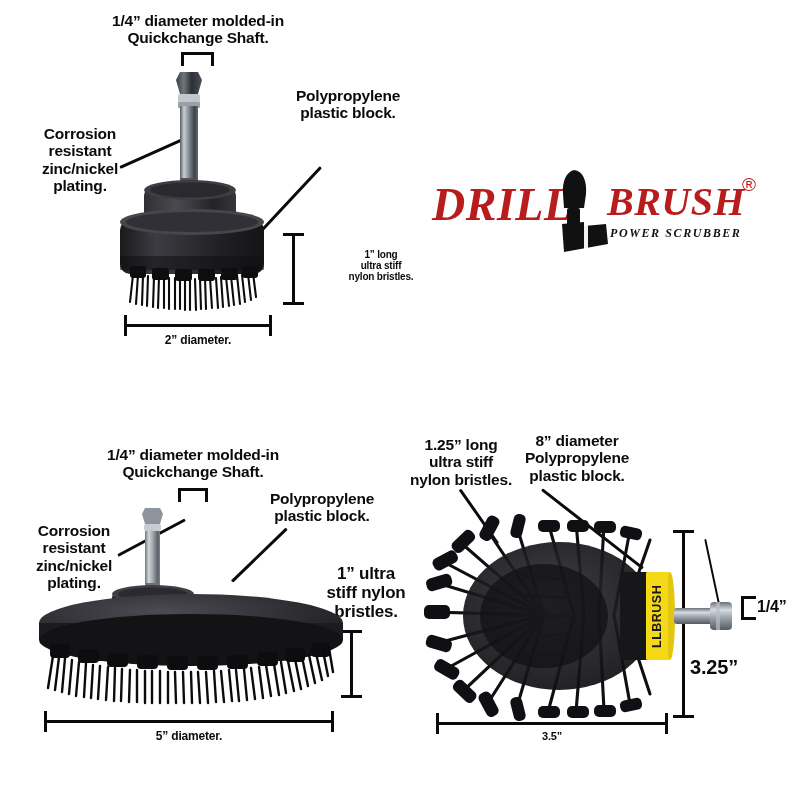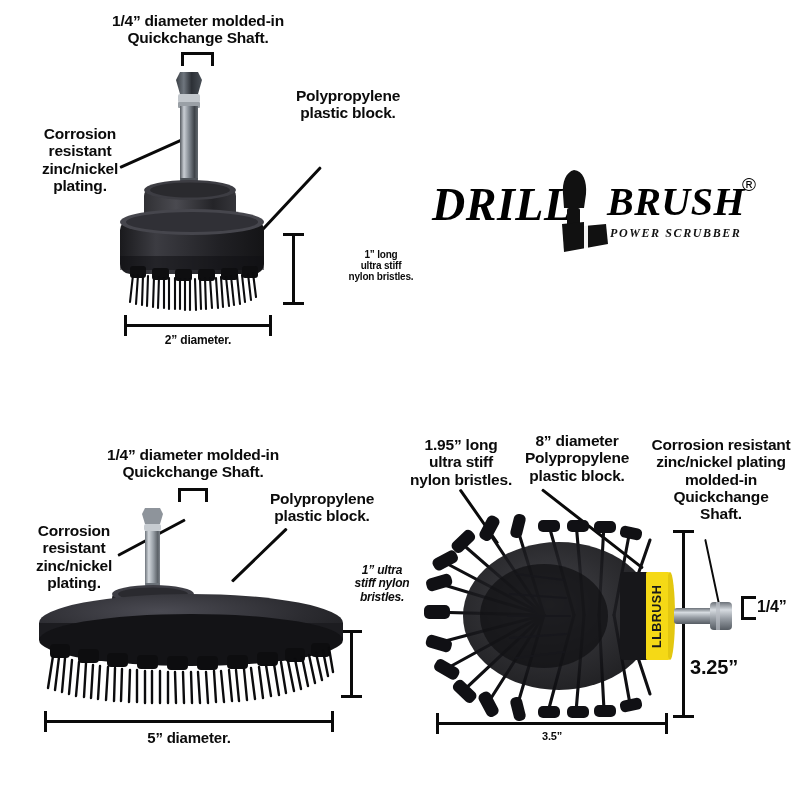--- a/index.html
+++ b/index.html
@@ -113,21 +113,21 @@
   
   .product { position: absolute; }
   .product svg { display: block; overflow: visible; }
 
   
   #logo-wrap { position: absolute; }
   .logo-main {
     font-family: "Liberation Serif", serif;
     font-style: italic;
     font-weight: 700;
-    color: #000000;
+    color: #b91c1c;
     letter-spacing: 0.5px;
   }
   .logo-sub {
     font-family: "Liberation Serif", serif;
     font-style: italic;
     font-weight: 700;
     color: #111;
     letter-spacing: 1.6px;
   }
   .logo-reg {
@@ -294,28 +294,28 @@
 zinc/nickel
 plating.</div>
 
   <div class="leader" style="left:118px; top:546px; width:76px; transform:rotate(-28deg);"></div>
 
   <div class="anno c" style="left:252px; top:482px; width:140px; font-size:15.5px;">Polypropylene
 plastic block.</div>
 
   <div class="leader" style="left:232px; top:572px; width:76px; transform:rotate(-44deg);"></div>
 
-  <div class="anno c" style="left:336px; top:556px; width:92px; font-size:12px;font-style:italic;">1” ultra
+  <div class="anno c" style="left:320px; top:556px; width:92px; font-size:17px;">1” ultra
 stiff nylon
 bristles.</div>
 
   <div class="dim-v" style="left:350px; top:622px; height:68px;"></div>
 
   <div class="dim-h" style="left:44px; top:712px; width:290px;"></div>
-  <div class="anno c" style="left:94px; top:722px; width:190px; font-size:15px;">5” diameter.</div>
+  <div class="anno c" style="left:94px; top:722px; width:190px; font-size:12px;">5” diameter.</div>
 
   <div class="product" style="left:26px; top:498px; width:330px; height:200px;">
     <svg viewBox="0 0 330 200" width="330" height="200">
       <defs>
         <linearGradient id="metalG2" x1="0" y1="0" x2="1" y2="0">
           <stop offset="0%" stop-color="#6e757c"></stop>
           <stop offset="25%" stop-color="#d2d7dc"></stop>
           <stop offset="55%" stop-color="#9aa1a8"></stop>
           <stop offset="85%" stop-color="#5b6167"></stop>
           <stop offset="100%" stop-color="#7d838a"></stop>
@@ -397,37 +397,32 @@
           <line x1="269" y1="153" x2="275" y2="183"></line>
         <line x1="276" y1="151" x2="282" y2="180"></line>
           <line x1="283" y1="149" x2="289" y2="177"></line>
         <line x1="290" y1="147" x2="296" y2="174"></line>
           <line x1="297" y1="145" x2="302" y2="170"></line>
         <line x1="303" y1="142" x2="307" y2="166"></line>
       </g>
     </svg>
   </div>
 
-  <div class="anno c" style="left:398px; top:428px; width:126px; font-size:15.5px;">1.95” long
+  <div class="anno c" style="left:398px; top:428px; width:126px; font-size:15.5px;">1.25” long
 ultra stiff
 nylon bristles.</div>
 
   <div class="leader" style="left:460px; top:480px; width:66px; transform:rotate(55deg);"></div>
 
   <div class="anno c" style="left:518px; top:424px; width:118px; font-size:15.5px;">8” diameter
 Polypropylene
 plastic block.</div>
 
   <div class="leader" style="left:542px; top:480px; width:128px; transform:rotate(38deg);"></div>
 
-  <div class="anno c" style="left:642px; top:428px; width:158px; font-size:15.5px;">Corrosion resistant
-zinc/nickel plating
-molded-in
-Quickchange
-Shaft.</div>
 
   <div class="leader thin" style="left:705px; top:530px; width:72px; transform:rotate(78deg);"></div>
 
   <div class="dim-v" style="left:682px; top:522px; height:188px;"></div>
   <div class="anno l" style="left:690px; top:648px; width:80px; font-size:20px;">3.25”</div>
 
   <div class="bracket-left" style="left:741px; top:588px; height:24px;"></div>
   <div class="anno l" style="left:757px; top:590px; width:46px; font-size:16px;">1/4”</div>
 
   <div class="dim-h" style="left:436px; top:714px; width:232px;"></div>

